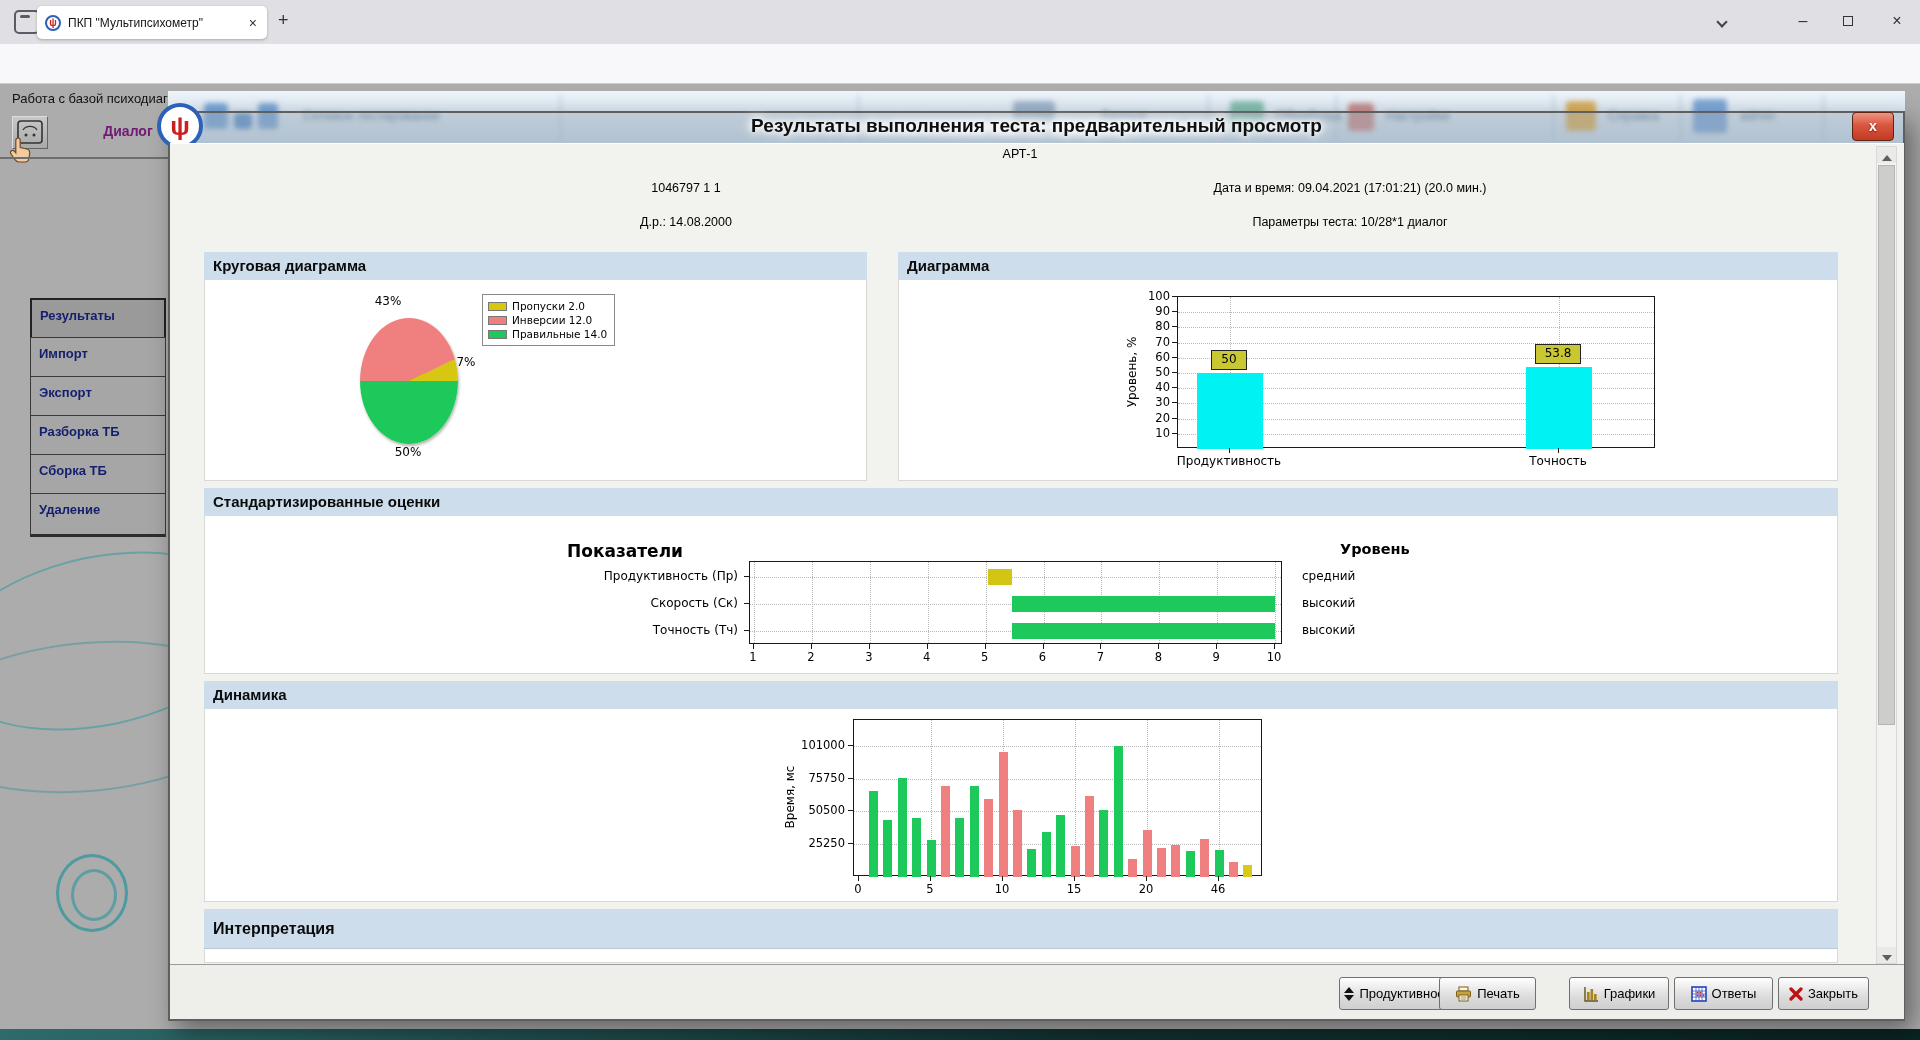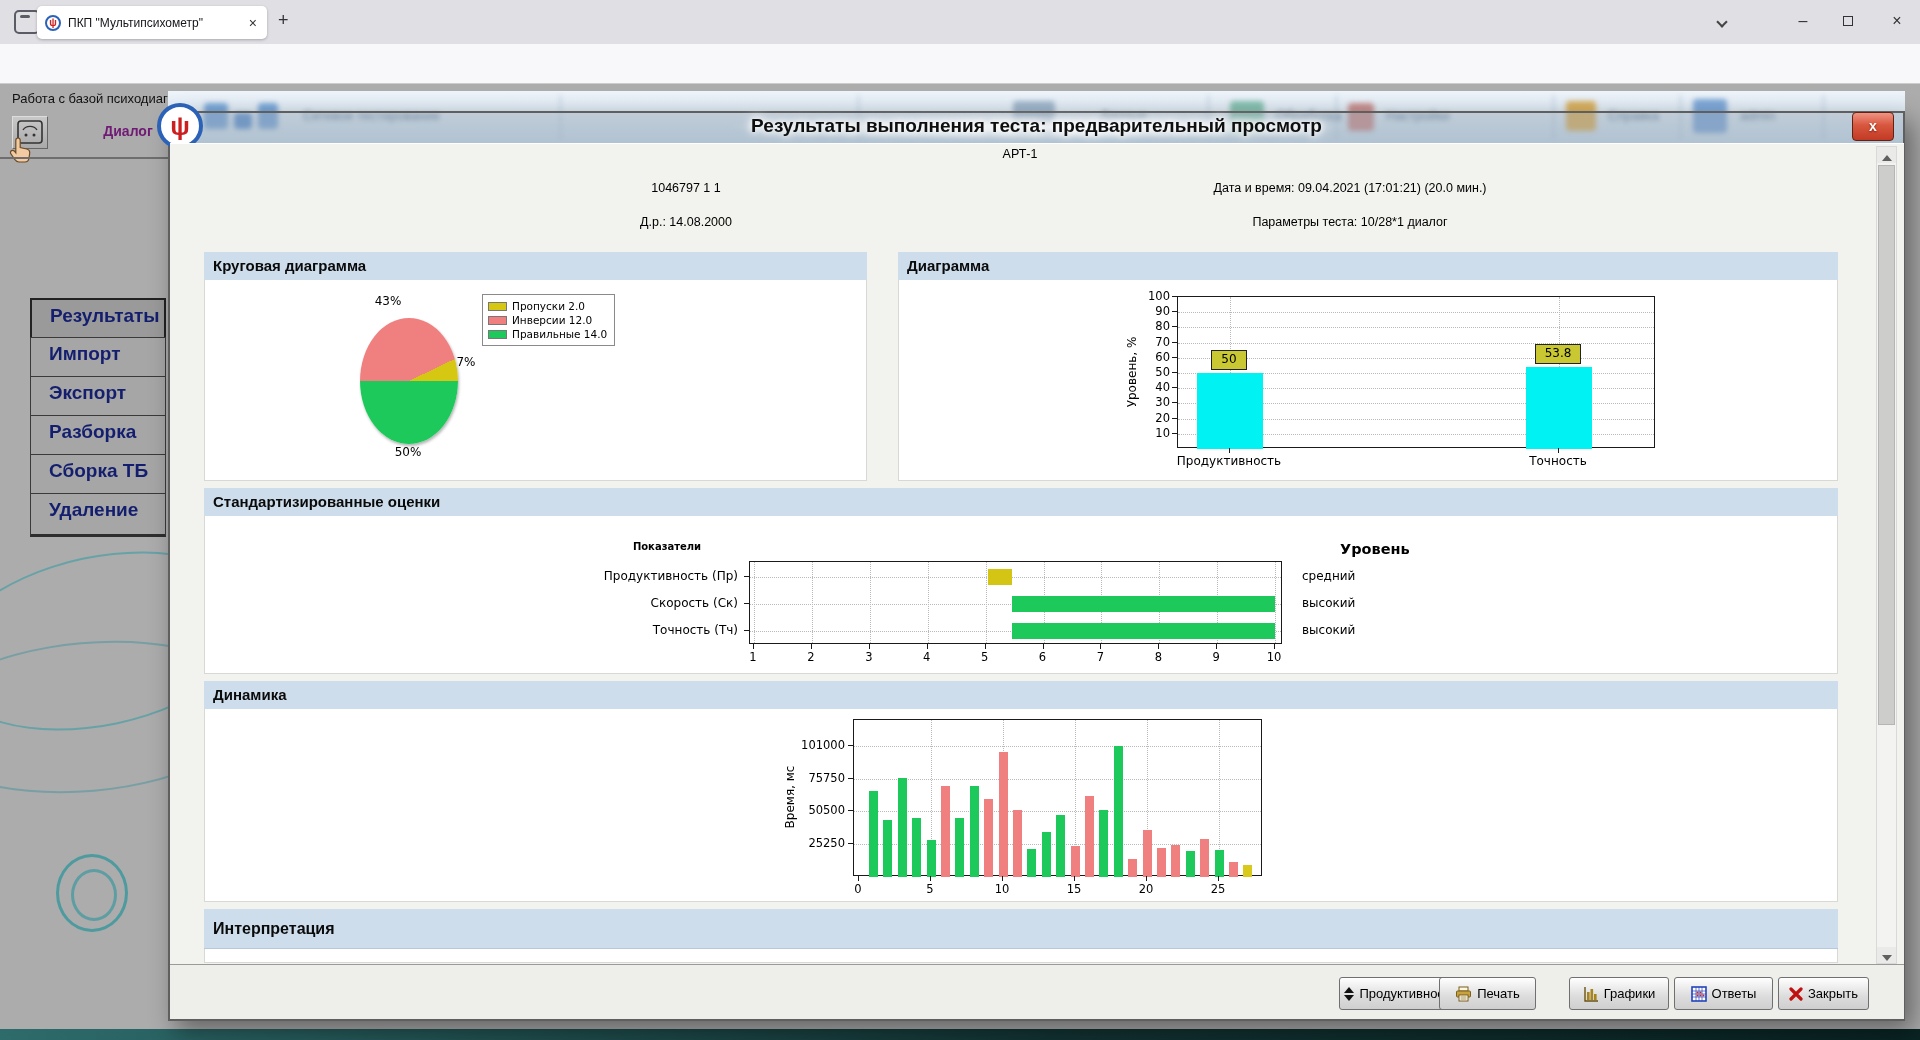--- a/index.html
+++ b/index.html
@@ -28,21 +28,21 @@
   .mini{position:absolute;top:6px;width:18px;height:18px;}
   .ticon{position:absolute;top:51px;width:22px;height:22px;text-align:center;}
   
   .page{position:absolute;left:0;top:86px;width:1920px;height:954px;background:#acacac;overflow:hidden;}
   .page-title{position:absolute;left:12px;top:5px;font-size:13px;color:#111;}
   .hand-btn{position:absolute;left:12px;top:30px;width:36px;height:33px;background:linear-gradient(#c8c8c8,#a9a9a9);
     border:1px solid #666;border-top-color:#ddd;border-left-color:#ddd;}
   .menu-label{position:absolute;left:88px;top:37px;width:80px;text-align:center;font-size:14px;font-weight:bold;color:#701a75;}
   .menu-line{position:absolute;left:0;top:71px;width:168px;height:2px;background:#6e6e6e;}
   .side-item{position:absolute;left:30px;width:136px;height:44px;background:#a6a6a6;border:1px solid #3a3a3a;
-    border-bottom:3px solid #2e2e2e;color:#141e6e;font-weight:bold;font-size:19px;line-height:32px;padding-left:18px;}
+    border-bottom:3px solid #2e2e2e;color:#141e6e;font-weight:bold;font-size:13px;line-height:32px;padding-left:8px;}
   .side-item.active{background:#9a9a9a;border:2px solid #222;border-bottom:4px solid #111;}
   .deco-ell{position:absolute;border:2px solid rgba(0,148,158,.40);border-radius:50%;}
   .deco-spiral{position:absolute;left:56px;top:768px;width:72px;height:78px;border:3px solid rgba(0,140,150,.55);border-radius:50%;}
   .deco-spiral:after{content:"";position:absolute;left:12px;top:12px;width:40px;height:46px;border:3px solid rgba(0,140,150,.45);border-radius:50%;}
   .bottom-strip{position:absolute;left:0;top:943px;width:1920px;height:11px;background:linear-gradient(90deg,#2e6b6b,#123232 55%,#0a2424);}
   
   .ribbon{position:absolute;left:168px;top:91px;width:1737px;height:52px;background:linear-gradient(#eef4fa,#c3d7e8);overflow:hidden;}
   .ribbon-blur{position:absolute;inset:0;filter:blur(2.5px);}
   .rtab-label{position:absolute;top:17px;font-size:13px;color:#5f7florida;color:#5f7b96;white-space:nowrap;}
   .rtab-icon{position:absolute;border-radius:4px;}
@@ -234,21 +234,21 @@
     <div class="sec-header" style="left:34px;top:108px;width:663px;">Круговая диаграмма</div>
     <div class="sec-body" style="left:34px;top:136px;width:663px;height:201px;"></div>
     <div id="pie"></div>
 
     <div class="sec-header" style="left:728px;top:108px;width:940px;">Диаграмма</div>
     <div class="sec-body" style="left:728px;top:136px;width:940px;height:201px;"></div>
     <div id="diag"></div>
 
     <div class="sec-header" style="left:34px;top:344px;width:1634px;">Стандартизированные оценки</div>
     <div class="sec-body" style="left:34px;top:372px;width:1634px;height:158px;"></div>
-    <div class="chart-txt" style="left:397px;top:397px;width:200px;text-align:center;font-weight:bold;font-size:10px;">Показатели</div>
+    <div class="chart-txt" style="left:397px;top:397px;width:200px;text-align:left;font-weight:bold;font-size:17px;">Показатели</div>
     <div class="chart-txt" style="left:1170px;top:397px;font-weight:bold;font-size:14.5px;">Уровень</div>
     <div id="std"></div>
 
     <div class="sec-header" style="left:34px;top:537px;width:1634px;">Динамика</div>
     <div class="sec-body" style="left:34px;top:565px;width:1634px;height:193px;"></div>
     <div id="dyn"></div>
 
     <div class="sec-header" style="left:34px;top:765px;width:1634px;height:40px;line-height:40px;font-size:16px;">Интерпретация</div>
     <div class="sec-body" style="left:34px;top:805px;width:1634px;height:14px;"></div>
 
@@ -471,16 +471,16 @@
       <div class="chart-txt" style="left: 676px; top: 738px; width: 24px; text-align: center;">0</div>
       <div style="position: absolute; left: 688px; top: 732px; width: 1px; height: 5px; background: rgb(26, 26, 26);"></div>
       <div class="chart-txt" style="left: 748px; top: 738px; width: 24px; text-align: center;">5</div>
       <div style="position: absolute; left: 760px; top: 732px; width: 1px; height: 5px; background: rgb(26, 26, 26);"></div>
       <div class="chart-txt" style="left: 820px; top: 738px; width: 24px; text-align: center;">10</div>
       <div style="position: absolute; left: 832px; top: 732px; width: 1px; height: 5px; background: rgb(26, 26, 26);"></div>
       <div class="chart-txt" style="left: 892px; top: 738px; width: 24px; text-align: center;">15</div>
       <div style="position: absolute; left: 904px; top: 732px; width: 1px; height: 5px; background: rgb(26, 26, 26);"></div>
       <div class="chart-txt" style="left: 964px; top: 738px; width: 24px; text-align: center;">20</div>
       <div style="position: absolute; left: 976px; top: 732px; width: 1px; height: 5px; background: rgb(26, 26, 26);"></div>
-      <div class="chart-txt" style="left: 1036px; top: 738px; width: 24px; text-align: center;">25</div>
+      <div class="chart-txt" style="left: 1036px; top: 738px; width: 24px; text-align: center;">46</div>
       <div style="position: absolute; left: 1048px; top: 732px; width: 1px; height: 5px; background: rgb(26, 26, 26);"></div>
     </div>
 </div>
 
 </body></html>

